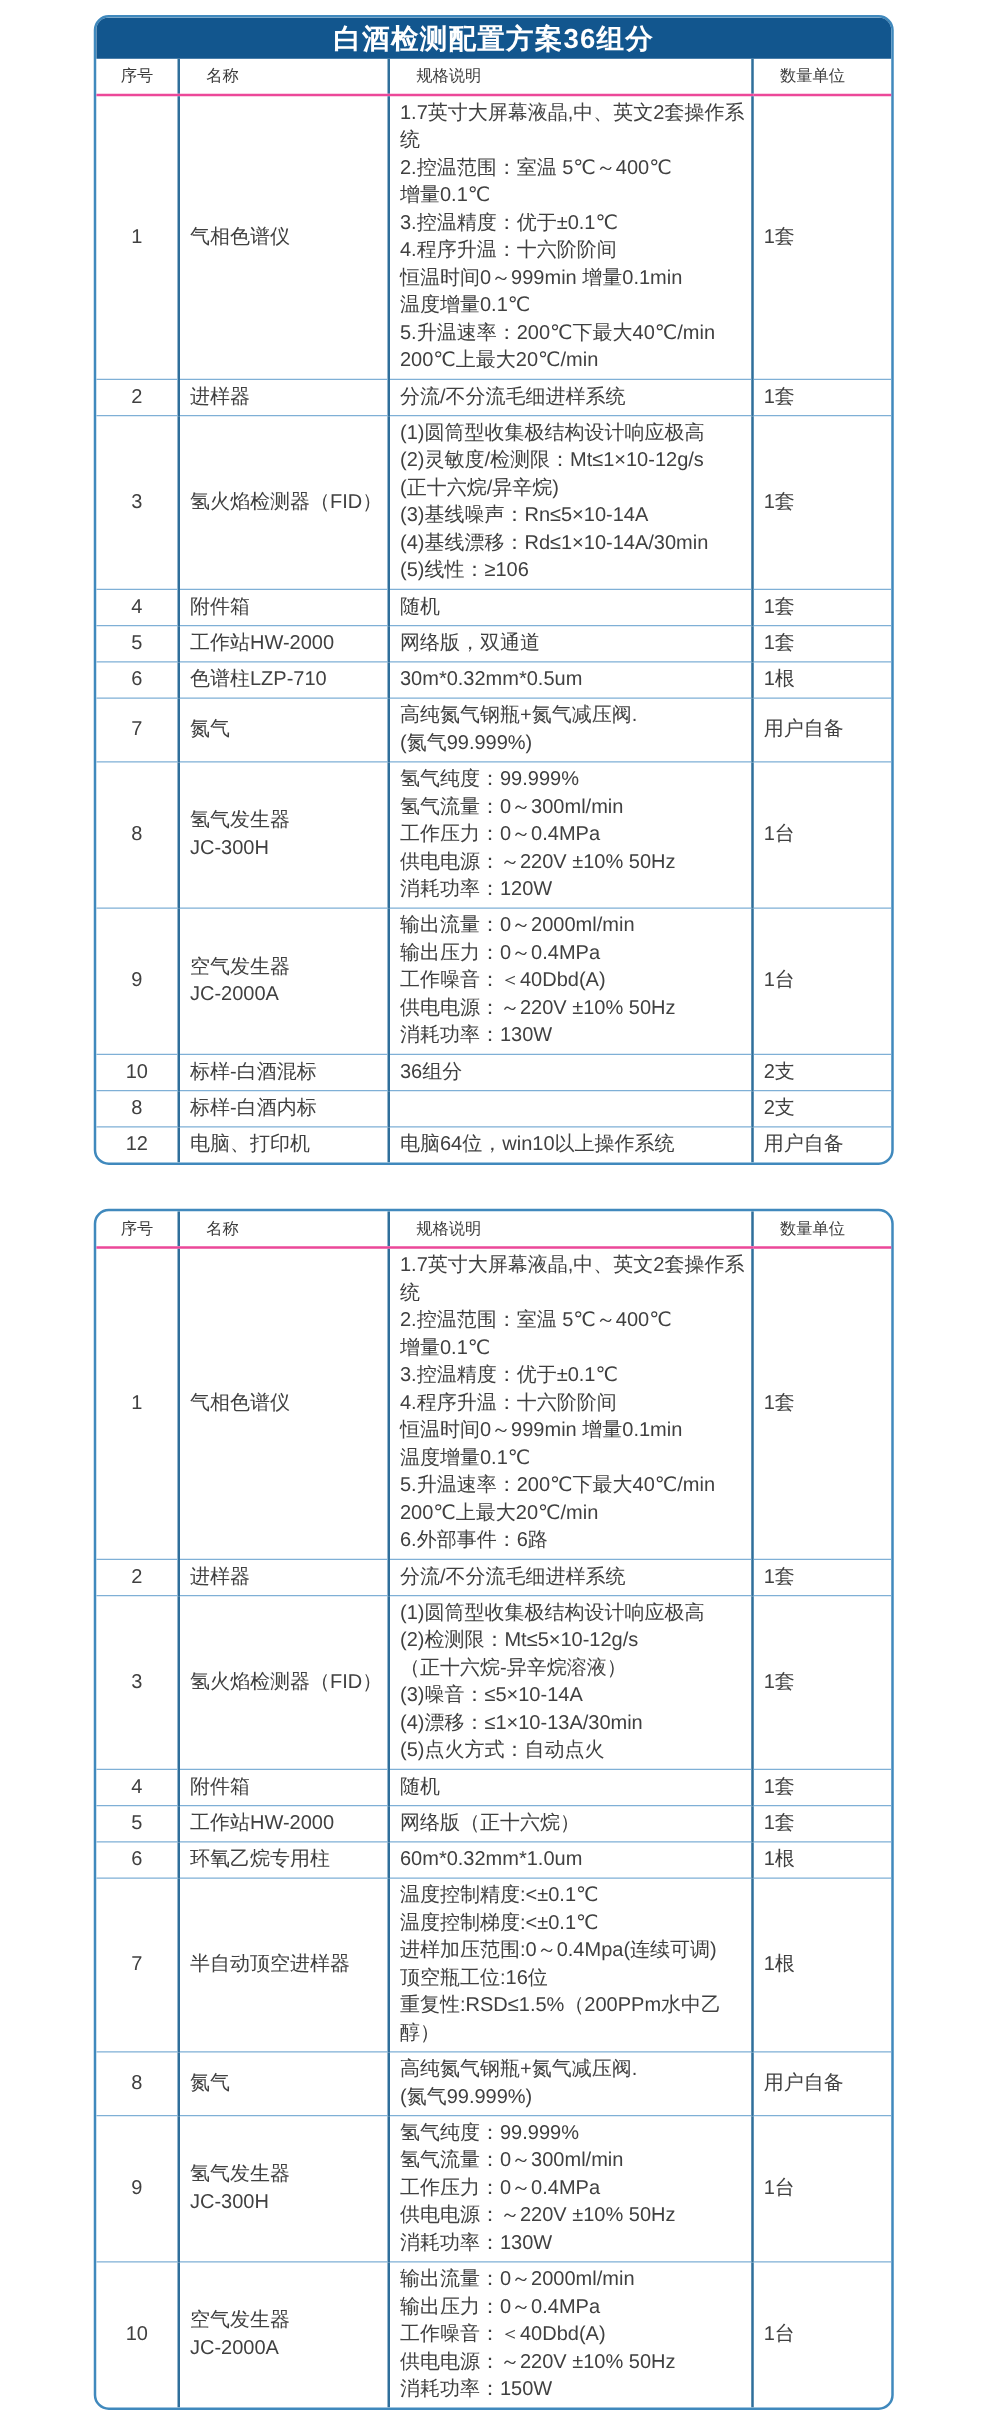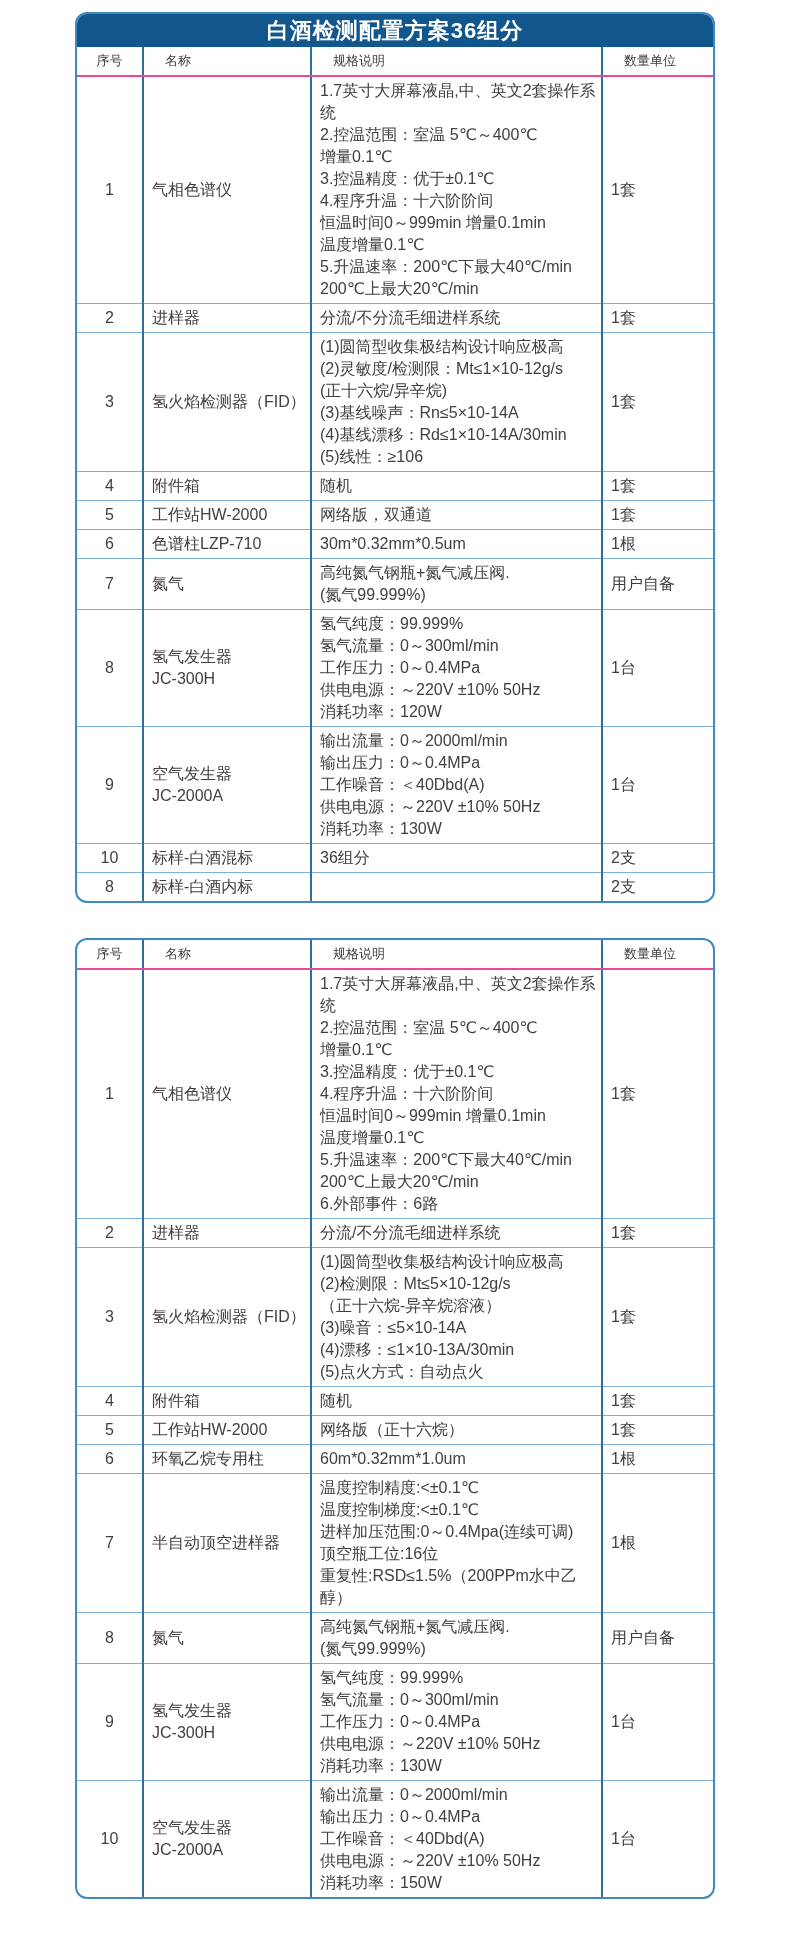--- a/index.html
+++ b/index.html
@@ -173,20 +173,26 @@
             <td>标样-白酒混标</td>
             <td>36组分</td>
             <td>2支</td>
           </tr>
           <tr>
             <td class="no-cell">8</td>
             <td>标样-白酒内标</td>
             <td></td>
             <td>2支</td>
           </tr>
+          <tr>
+            <td class="no-cell">12</td>
+            <td>电脑、打印机</td>
+            <td>电脑64位，win10以上操作系统</td>
+            <td>用户自备</td>
+          </tr>
         </tbody>
     </table>
   </section>
 
   <section class="card">
     <table class="spec-table">
       <colgroup>
         <col class="c-no">
           <col class="c-name">
           <col class="c-spec">

